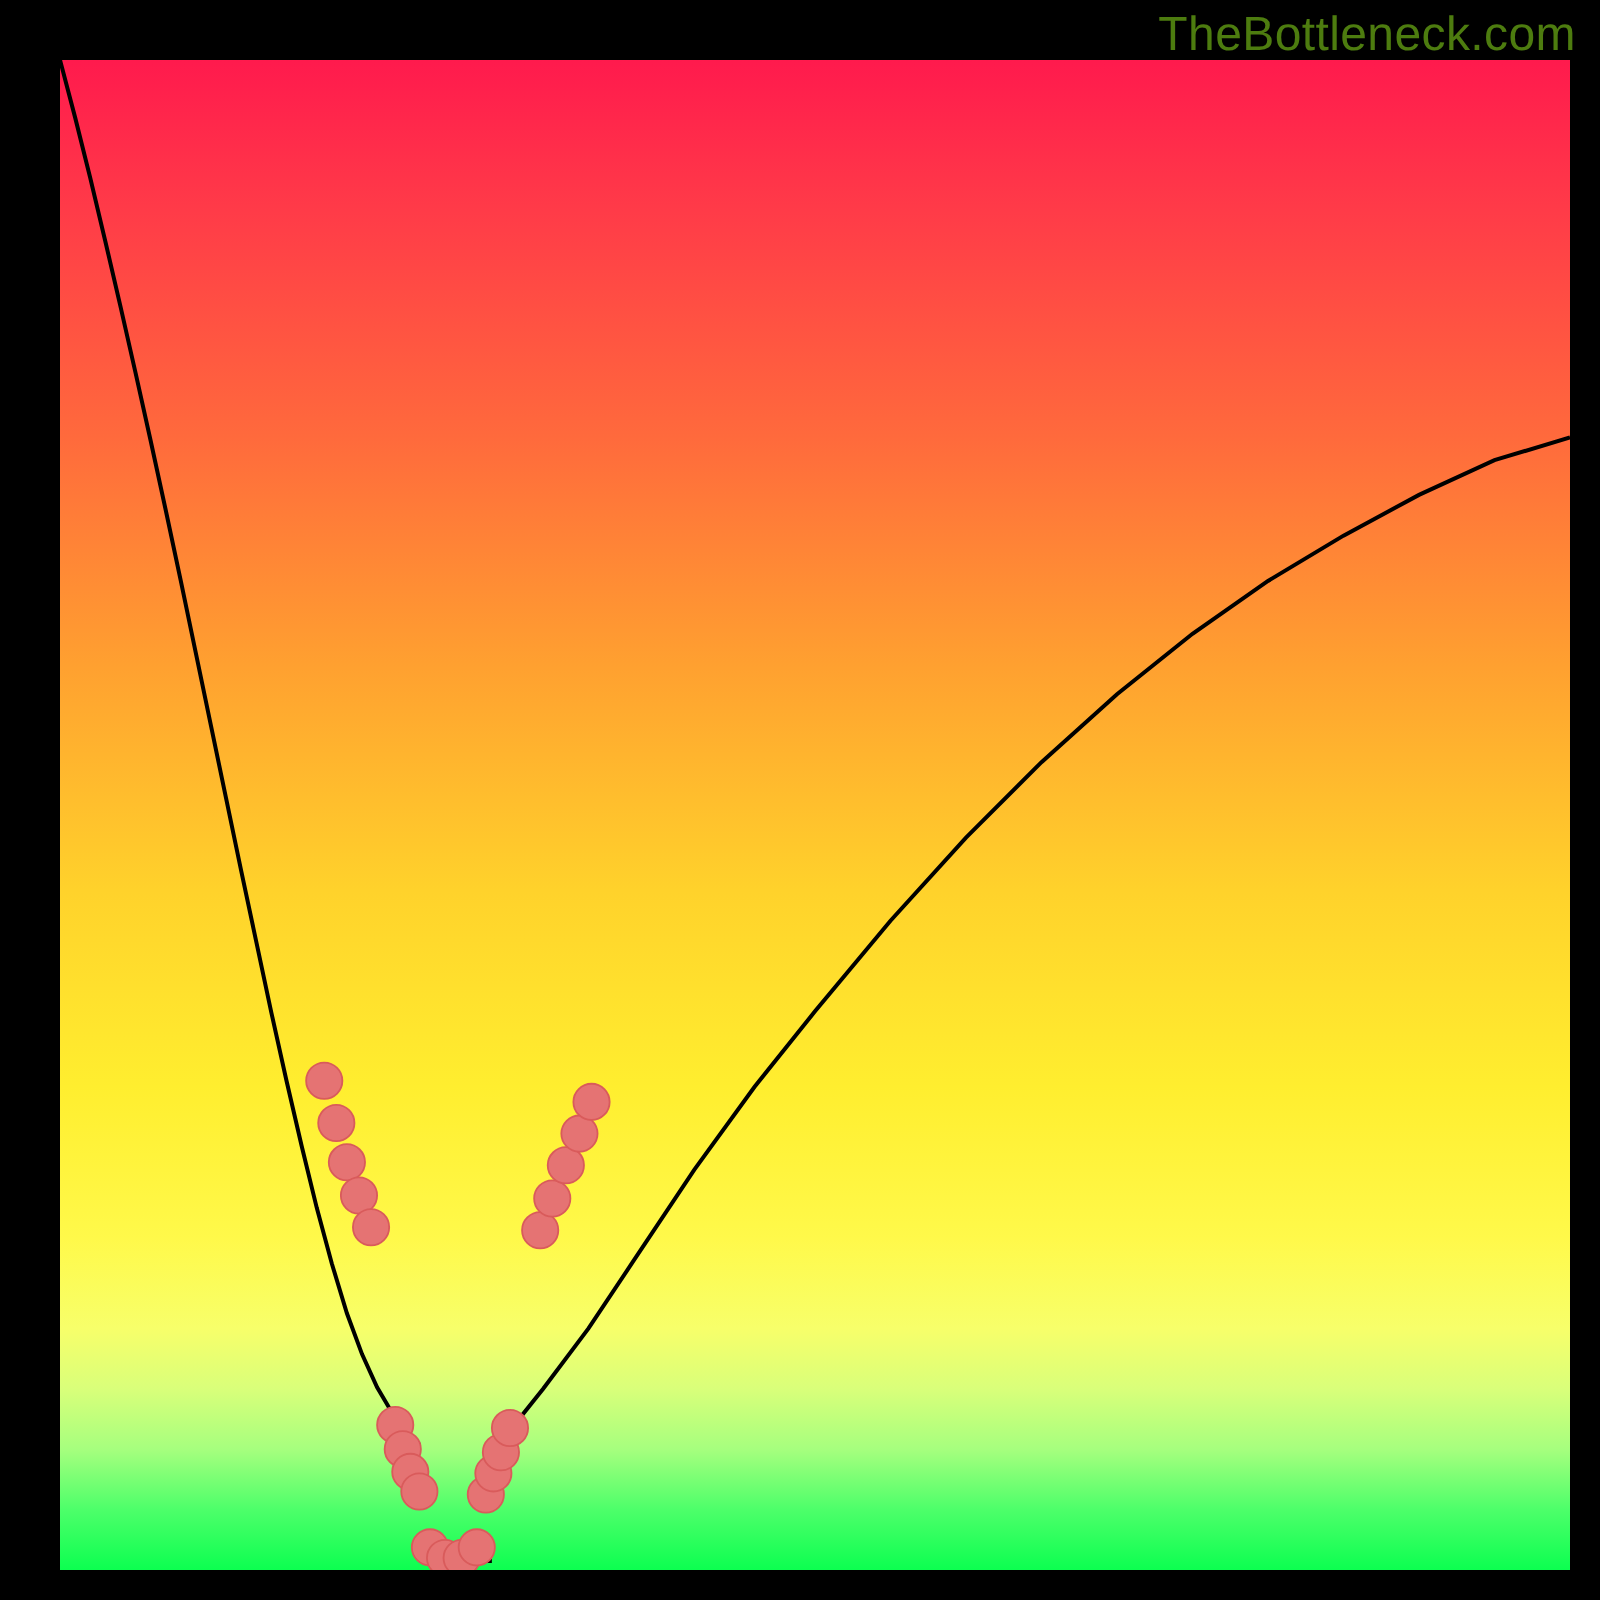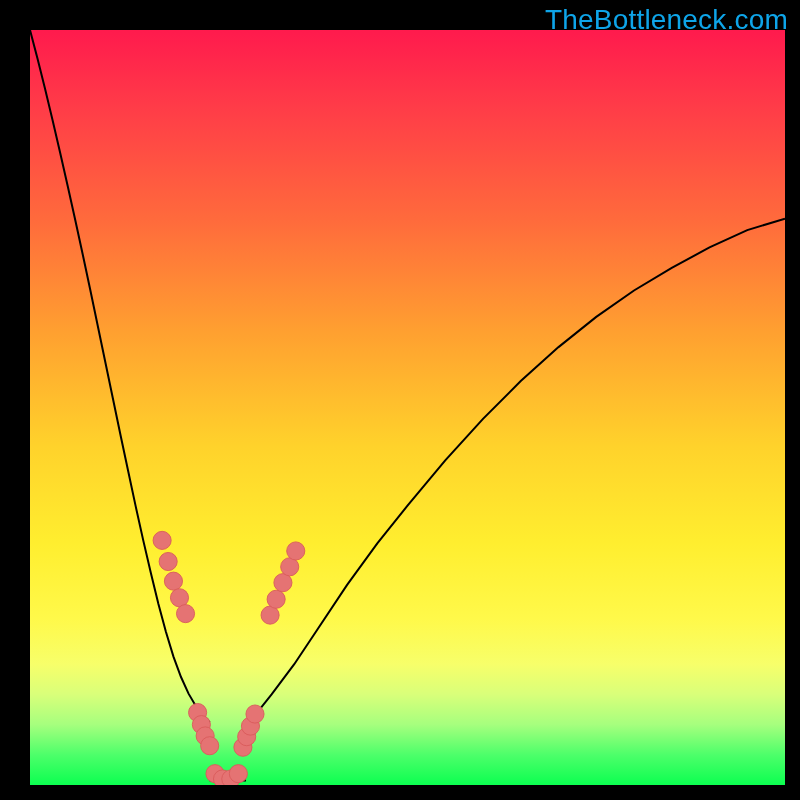--- a/index.html
+++ b/index.html
@@ -44,22 +44,22 @@
     position: absolute;
     left: 0;
     top: 0;
     width: 755px;
     height: 755px;
   }
   .watermark {
     position: absolute;
     top: 4px;
     right: 12px;
-    color: #0ea5e9;
-    font-size: 28px;
+    color: #4d7c0f;
+    font-size: 24px;
     font-weight: 400;
     letter-spacing: 0.2px;
     user-select: none;
   }
 </style>
 </head>
 <body>
 
 <div class="frame">
   <div class="plot">

